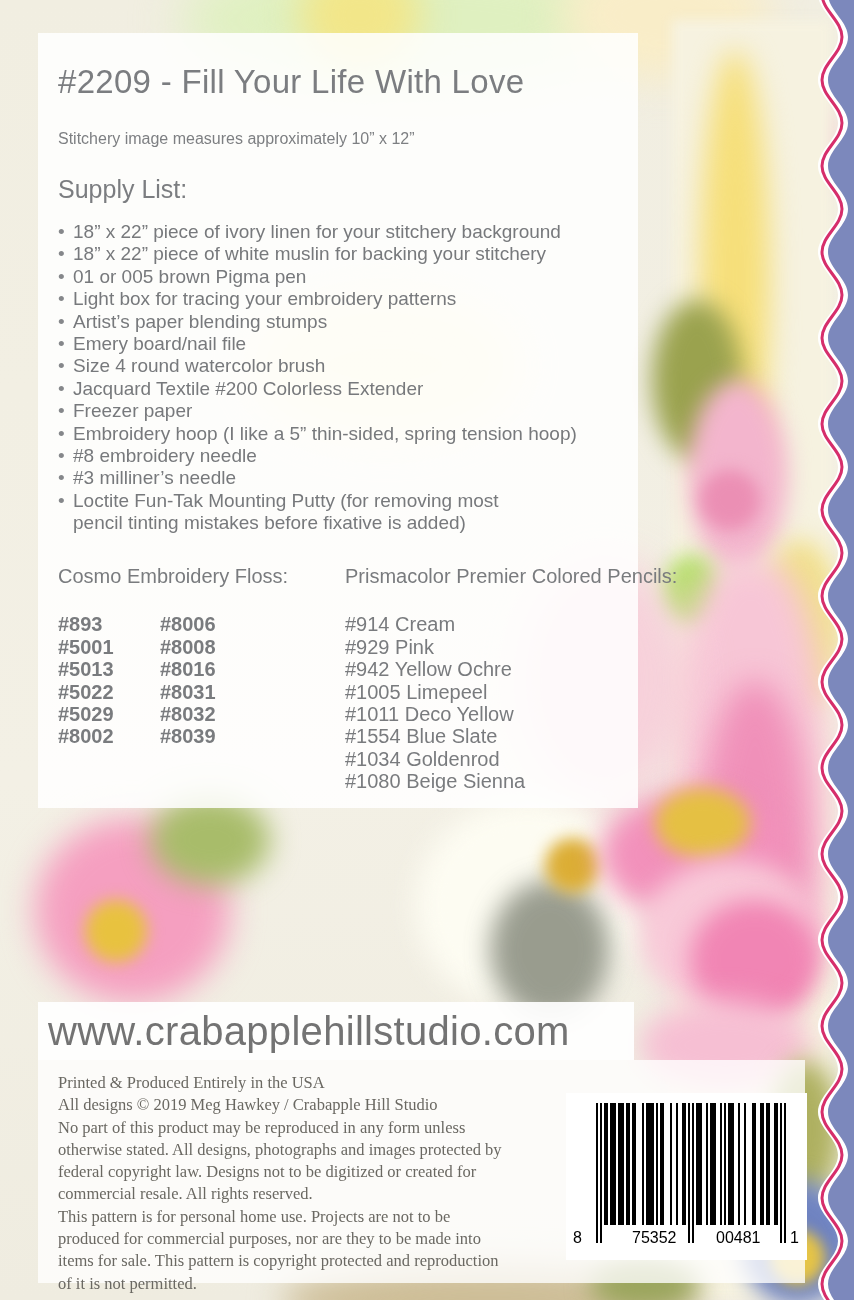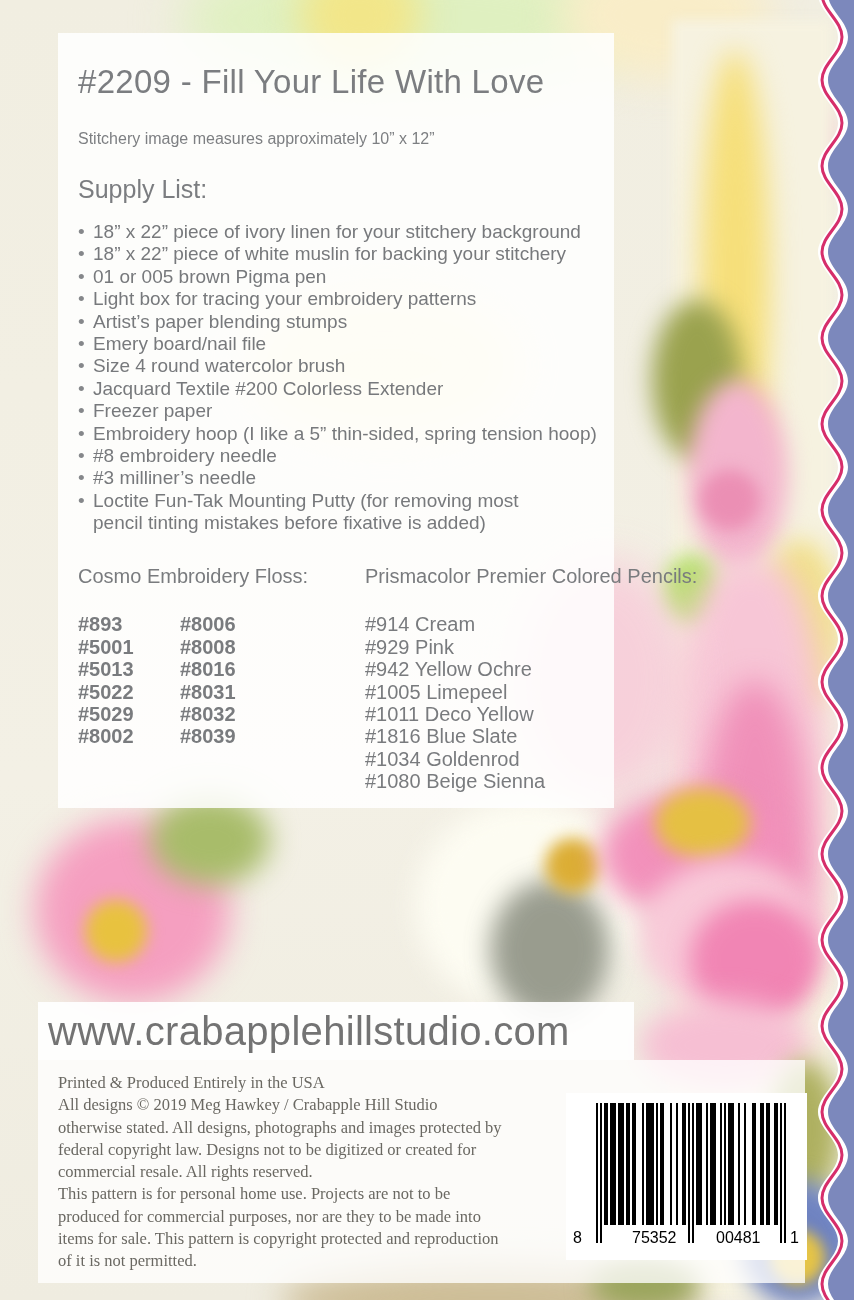--- a/index.html
+++ b/index.html
@@ -8,21 +8,21 @@
     font-family:"Liberation Sans", sans-serif;
     background:linear-gradient(180deg,#f1eee1 0%,#f3f0e5 60%,#efece0 100%);
   }
   
   .photo{position:absolute;inset:0;z-index:0;}
   .blob{position:absolute;border-radius:50%;}
   
   .ribbon{position:absolute;top:0;right:0;width:54px;height:1300px;z-index:2;}
   
   .panel{position:absolute;z-index:3;box-sizing:border-box;}
-  .main-panel{left:38px;top:33px;width:556px;height:775px;background:rgba(255,255,255,0.86);padding:16px 20px 0 20px;margin-left:20px;}
+  .main-panel{left:38px;top:33px;width:600px;height:775px;background:rgba(255,255,255,0.86);padding:16px 20px 0 20px;}
   .www-bar{left:38px;top:1002px;width:596px;height:58px;background:rgba(255,255,255,0.92);display:flex;align-items:center;padding-left:10px;}
   .legal-panel{left:38px;top:1060px;width:767px;height:223px;background:rgba(255,255,255,0.78);padding:12px 0 0 20px;}
   
   .title{font-size:33px;letter-spacing:.3px;color:#7b7d80;margin-top:14px;white-space:nowrap;}
   .subtitle{font-size:16px;color:#7d7f82;margin-top:29px;white-space:nowrap;}
   .supply-heading{font-size:25px;color:#7b7d80;margin-top:27px;}
   .supply-list{margin-top:17px;}
   .s-row{display:flex;font-size:19px;color:#77797c;height:22.4px;line-height:22.4px;white-space:nowrap;}
   .s-row .bullet{width:15px;flex:0 0 15px;text-align:left;color:#85878a;}
   .s-row.cont .bullet{visibility:hidden;}
@@ -182,35 +182,36 @@
       </div>
     </div>
     <div class="pencil-block">
       <div class="col-heading">Prismacolor Premier Colored Pencils:</div>
       <div class="pencil-rows">
         <div class="num-row">#914 Cream</div>
         <div class="num-row">#929 Pink</div>
         <div class="num-row">#942 Yellow Ochre</div>
         <div class="num-row">#1005 Limepeel</div>
         <div class="num-row">#1011 Deco Yellow</div>
-        <div class="num-row">#1816 Blue Slate</div>
+        <div class="num-row">#1554 Blue Slate</div>
         <div class="num-row">#1034 Goldenrod</div>
         <div class="num-row">#1080 Beige Sienna</div>
       </div>
     </div>
   </div>
 </div>
 
 <div class="panel www-bar">
   <div class="www-text">www.crabapplehillstudio.com</div>
 </div>
 
 <div class="panel legal-panel">
   <div class="legal-line">Printed &amp; Produced Entirely in the USA</div>
   <div class="legal-line">All designs © 2019 Meg Hawkey / Crabapple Hill Studio</div>
+  <div class="legal-line">No part of this product may be reproduced in any form unless</div>
   <div class="legal-line">otherwise stated. All designs, photographs and images protected by</div>
   <div class="legal-line">federal copyright law. Designs not to be digitized or created for</div>
   <div class="legal-line">commercial resale. All rights reserved.</div>
   <div class="legal-line">This pattern is for personal home use. Projects are not to be</div>
   <div class="legal-line">produced for commercial purposes, nor are they to be made into</div>
   <div class="legal-line">items for sale. This pattern is copyright protected and reproduction</div>
   <div class="legal-line">of it is not permitted.</div>
 </div>
 
 <div class="barcode-box">

